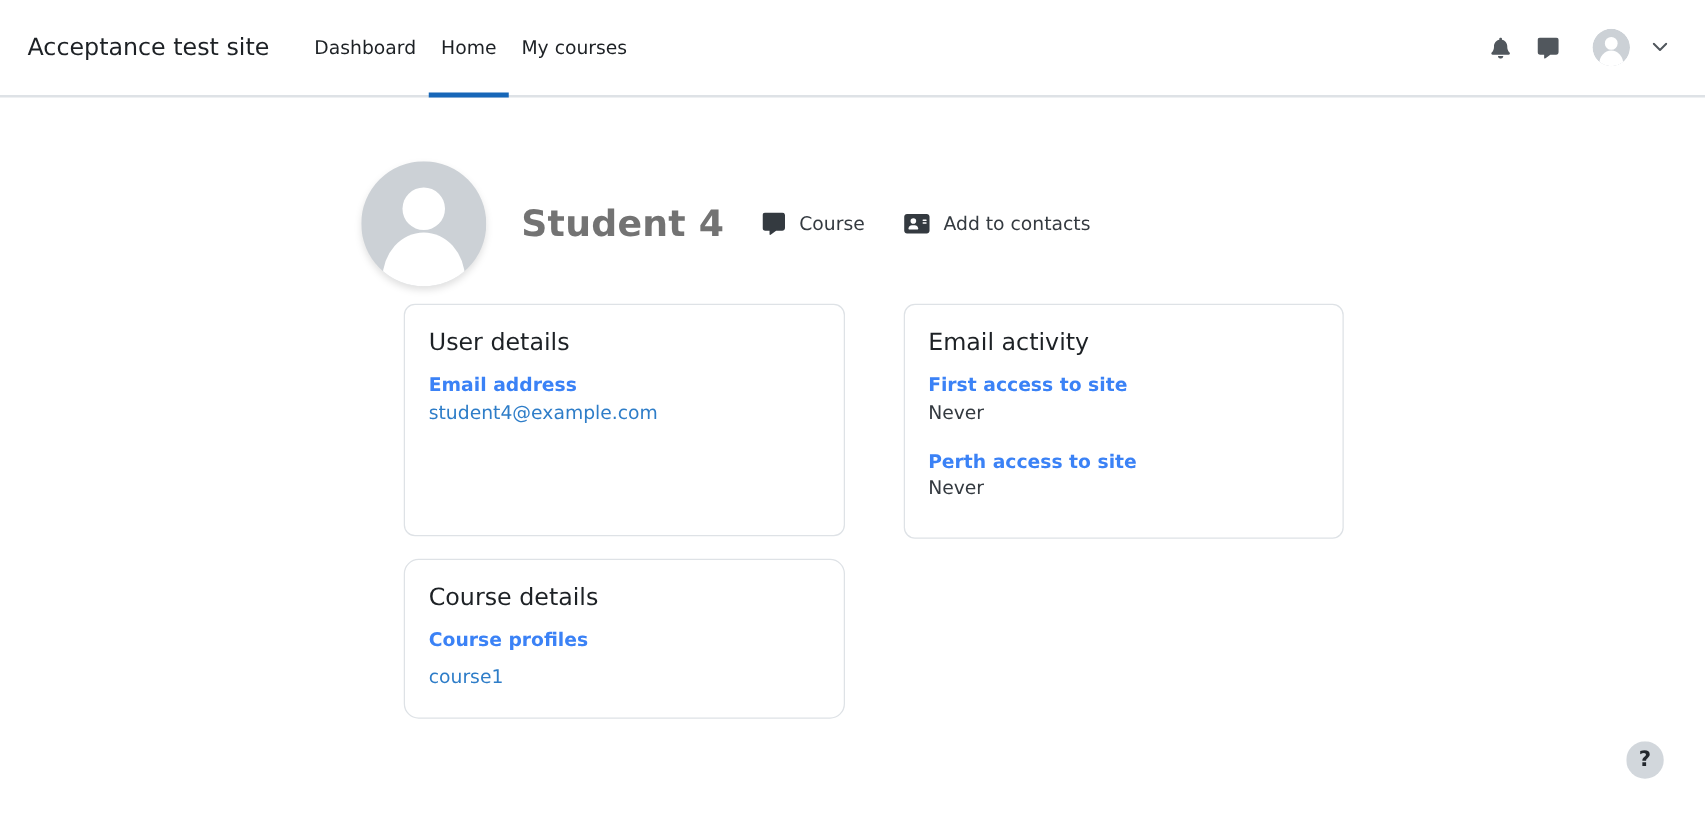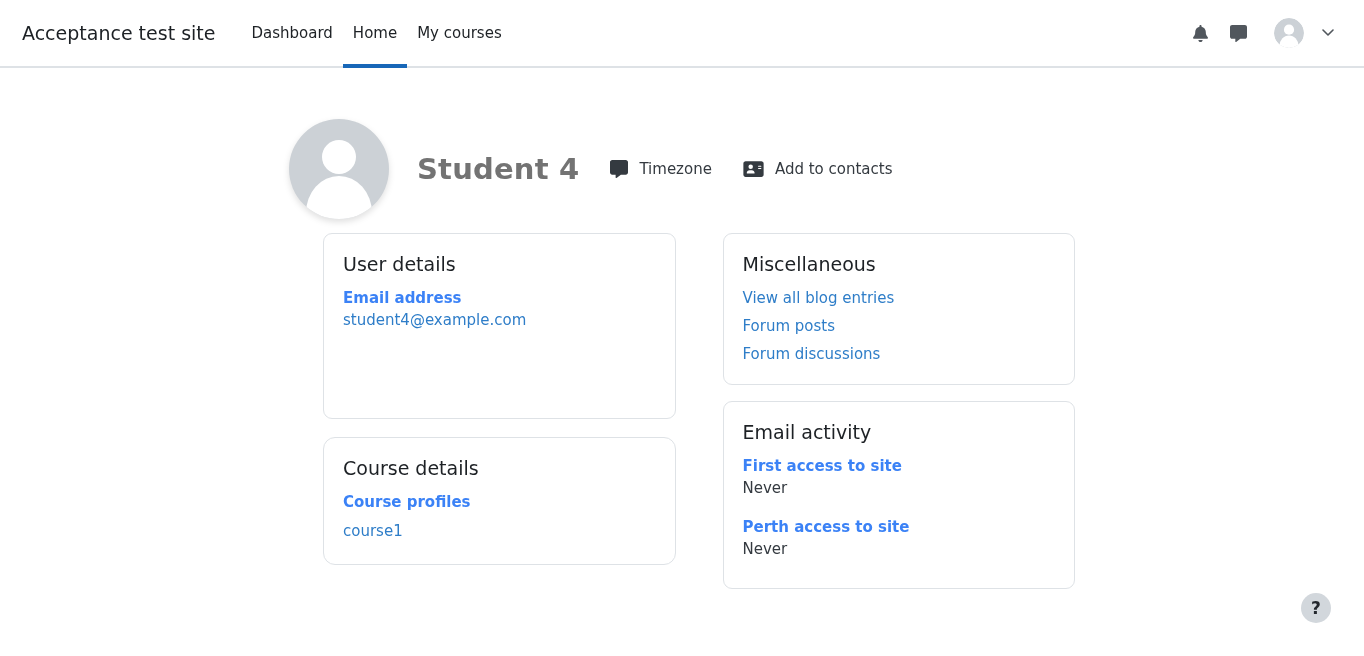--- a/index.html
+++ b/index.html
@@ -1,20 +1,20 @@
 <!DOCTYPE html>
 <html><head>
 <meta charset="utf-8">
 <style>
   * { margin:0; padding:0; box-sizing:border-box; }
   html,body { width:1364px; height:656px; background:#fff; overflow:hidden;
     font-family:"DejaVu Sans","Liberation Sans",sans-serif; color:#1d2125; }
 
   
-  .navbar { height:68px; background:#fff; border-bottom:2px solid #dee2e6;
+  .navbar { height:78px; background:#fff; border-bottom:2px solid #dee2e6;
     display:flex; align-items:stretch; padding:0 20px 0 22px; }
   .site-title { font-size:19px; color:#1d2125; align-self:center; margin-right:26px; white-space:nowrap; }
   .nav-tabs { display:flex; align-items:stretch; }
   .nav-item { display:flex; align-items:center; padding:0 10px; font-size:15px;
     color:#1d2125; text-decoration:none; position:relative; cursor:pointer; }
   .nav-item.active::after { content:""; position:absolute; left:0; right:0; bottom:-2px;
     height:4px; background:#1767b8; }
   .nav-right { margin-left:auto; display:flex; align-items:center; gap:6px; }
   .icon-btn { width:32px; height:32px; display:flex; align-items:center; justify-content:center;
     background:none; border:none; cursor:pointer; }
@@ -110,21 +110,21 @@
         <circle cx="50" cy="38" r="17"></circle>
         <ellipse cx="50" cy="94" rx="33" ry="37"></ellipse>
       </g>
     </svg>
     <h1 class="profile-name">Student 4</h1>
 
     <a class="profile-action">
       <svg width="18" height="18" viewBox="0 0 512 512" fill="#343a40">
         <path d="M64 0C28.7 0 0 28.7 0 64V352c0 35.3 28.7 64 64 64h96v80c0 6.1 3.4 11.6 8.8 14.3s11.9 2.1 16.8-1.5L309.3 416H448c35.3 0 64-28.7 64-64V64c0-35.3-28.7-64-64-64H64z"></path>
       </svg>
-      <span>Timezone</span>
+      <span>Course</span>
     </a>
 
     <a class="profile-action">
       <svg width="21" height="18" viewBox="0 0 576 512" fill="#343a40">
         <path d="M0 96C0 60.7 28.7 32 64 32H512c35.3 0 64 28.7 64 64V416c0 35.3-28.7 64-64 64H64c-35.3 0-64-28.7-64-64V96zM208 256a64 64 0 1 0 0-128 64 64 0 1 0 0 128zm-32 32c-44.2 0-80 35.8-80 80c0 8.8 7.2 16 16 16H304c8.8 0 16-7.2 16-16c0-44.2-35.8-80-80-80H176zM512 176c0-8.8-7.2-16-16-16H432c-8.8 0-16 7.2-16 16s7.2 16 16 16h64c8.8 0 16-7.2 16-16zm-16 48H432c-8.8 0-16 7.2-16 16s7.2 16 16 16h64c8.8 0 16-7.2 16-16s-7.2-16-16-16z"></path>
       </svg>
       <span>Add to contacts</span>
     </a>
   </div>
 
@@ -144,26 +144,20 @@
         <h3 class="card-title">Course details</h3>
         <div class="field">
           <div class="field-label">Course profiles</div>
           <div class="field-value"><a class="blue-link gap-sm">course1</a></div>
         </div>
       </section>
     </div>
 
     <div class="card-col col-right">
 
-      <section class="card card-misc">
-        <h3 class="card-title">Miscellaneous</h3>
-        <a class="blue-link misc-link">View all blog entries</a>
-        <a class="blue-link misc-link">Forum posts</a>
-        <a class="blue-link misc-link">Forum discussions</a>
-      </section>
 
       <section class="card card-login">
         <h3 class="card-title">Email activity</h3>
         <div class="field">
           <div class="field-label">First access to site</div>
           <div class="field-value">Never</div>
         </div>
         <div class="field">
           <div class="field-label">Perth access to site</div>
           <div class="field-value">Never</div>

